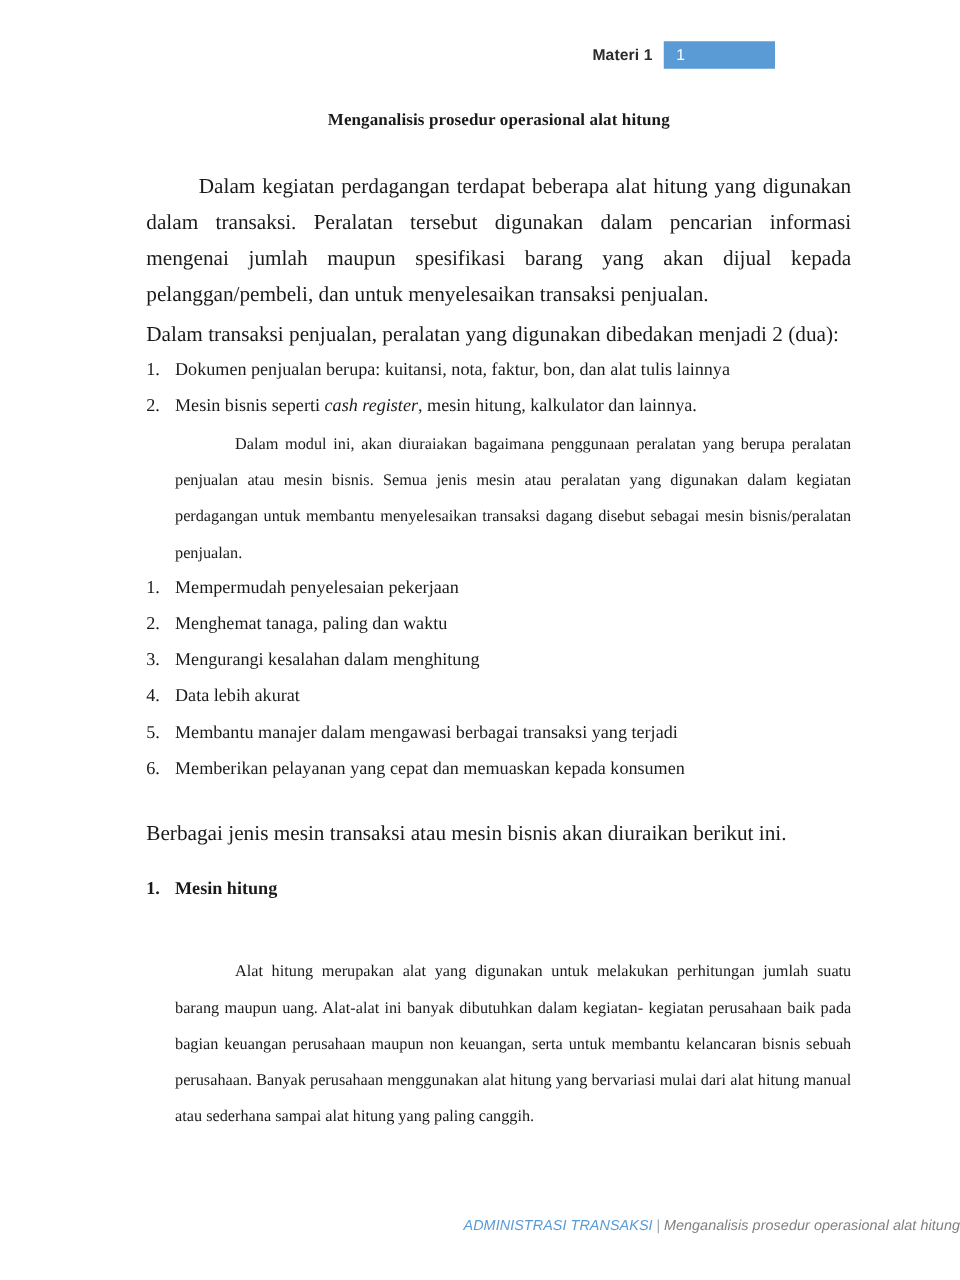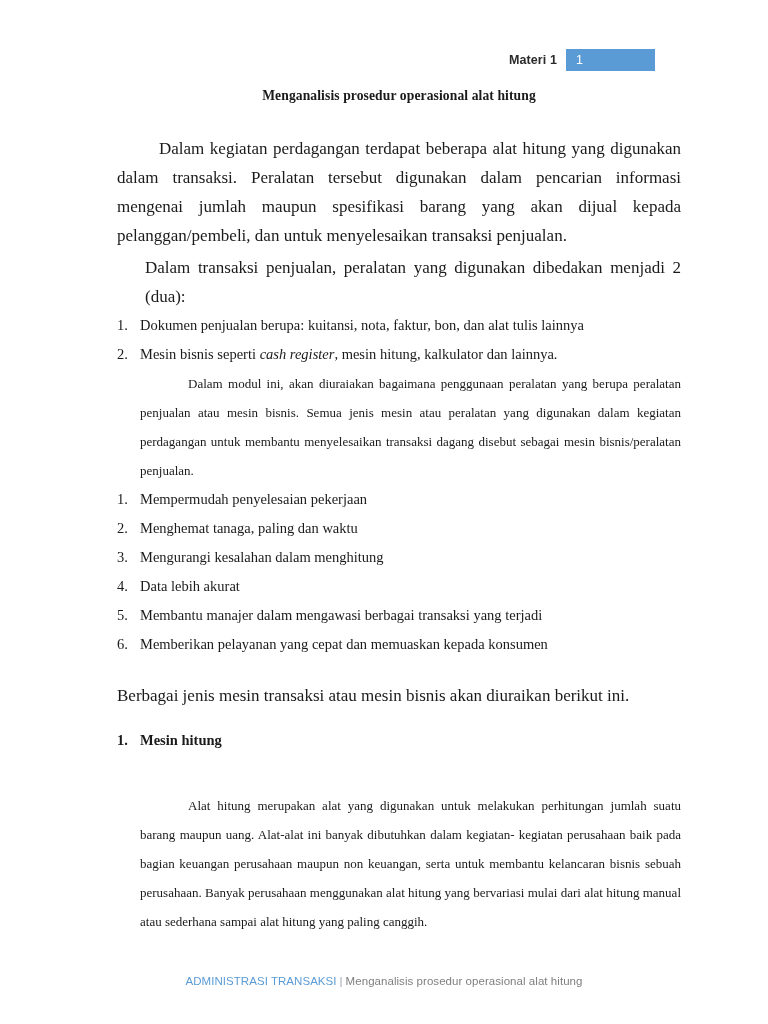--- a/index.html
+++ b/index.html
@@ -12,25 +12,24 @@
     height: 1024px;
     position: relative;
     font-family: "Liberation Serif", "DejaVu Serif", serif;
     color: #1a1a1a;
     overflow: hidden;
   }
 
   
   .page-header {
     position: absolute;
-    top: 16px;
+    top: 0;
     left: 0;
     width: 620px;
     height: 70px;
-    margin-left: 35px;
   }
   .header-inner {
     position: absolute;
     top: 33px;
     right: 0;
     display: flex;
     align-items: stretch;
     height: 22px;
   }
   .header-label {
@@ -78,21 +77,20 @@
     line-height: 29px;
     text-align: justify;
     text-justify: inter-word;
   }
   p.first-para {
     padding-top: 30px;
     text-indent: 42px;
   }
   p.lead-in {
     padding-top: 3px;
-    margin-left: 28px;
   }
   p.plain-line {
     padding-top: 2px;
   }
 
   
   .indented-block {
     margin-left: 23px;
     width: 541px;
   }
@@ -147,21 +145,22 @@
   .gap-md { height: 22px; }
   .gap-lg { height: 36px; }
 
   
   .page-footer {
     position: absolute;
     bottom: 0;
     left: 0;
     width: 768px;
     height: 80px;
-    text-align: center;
+    text-align: right;
+    font-style: italic;
   }
   .footer-text {
     position: absolute;
     bottom: 37px;
     left: 0;
     width: 768px;
     font-family: "Liberation Sans", "DejaVu Sans", sans-serif;
     font-size: 11.5px;
     white-space: nowrap;
     letter-spacing: 0.05px;

